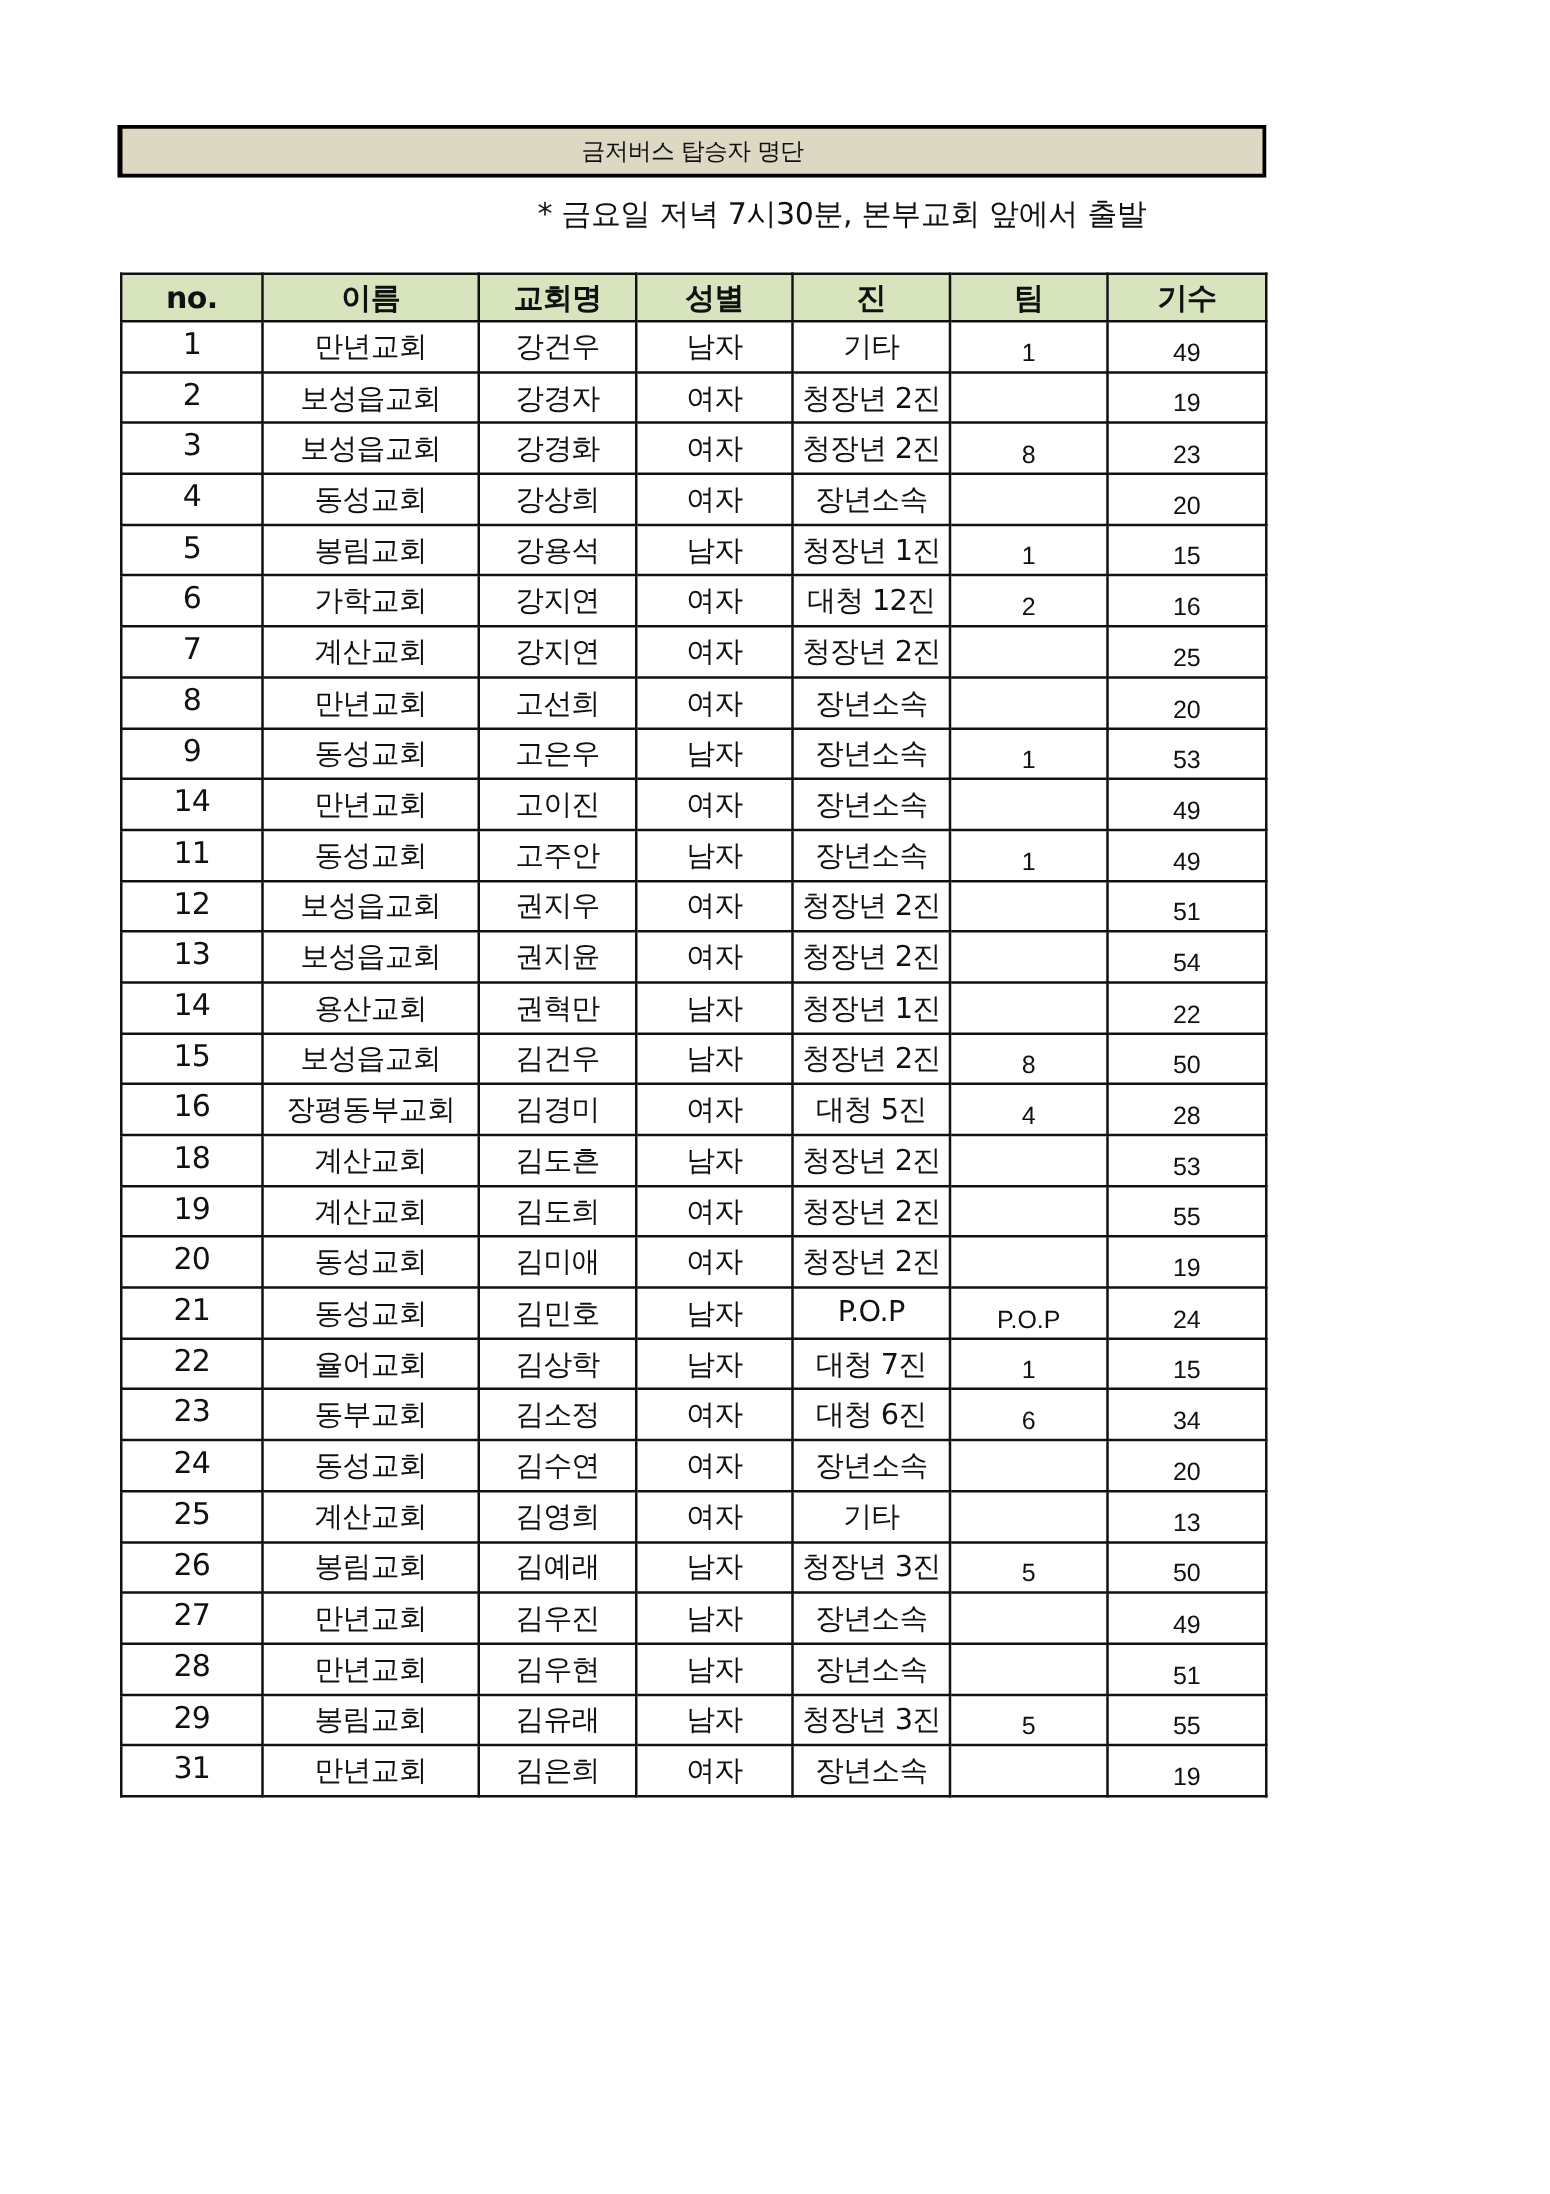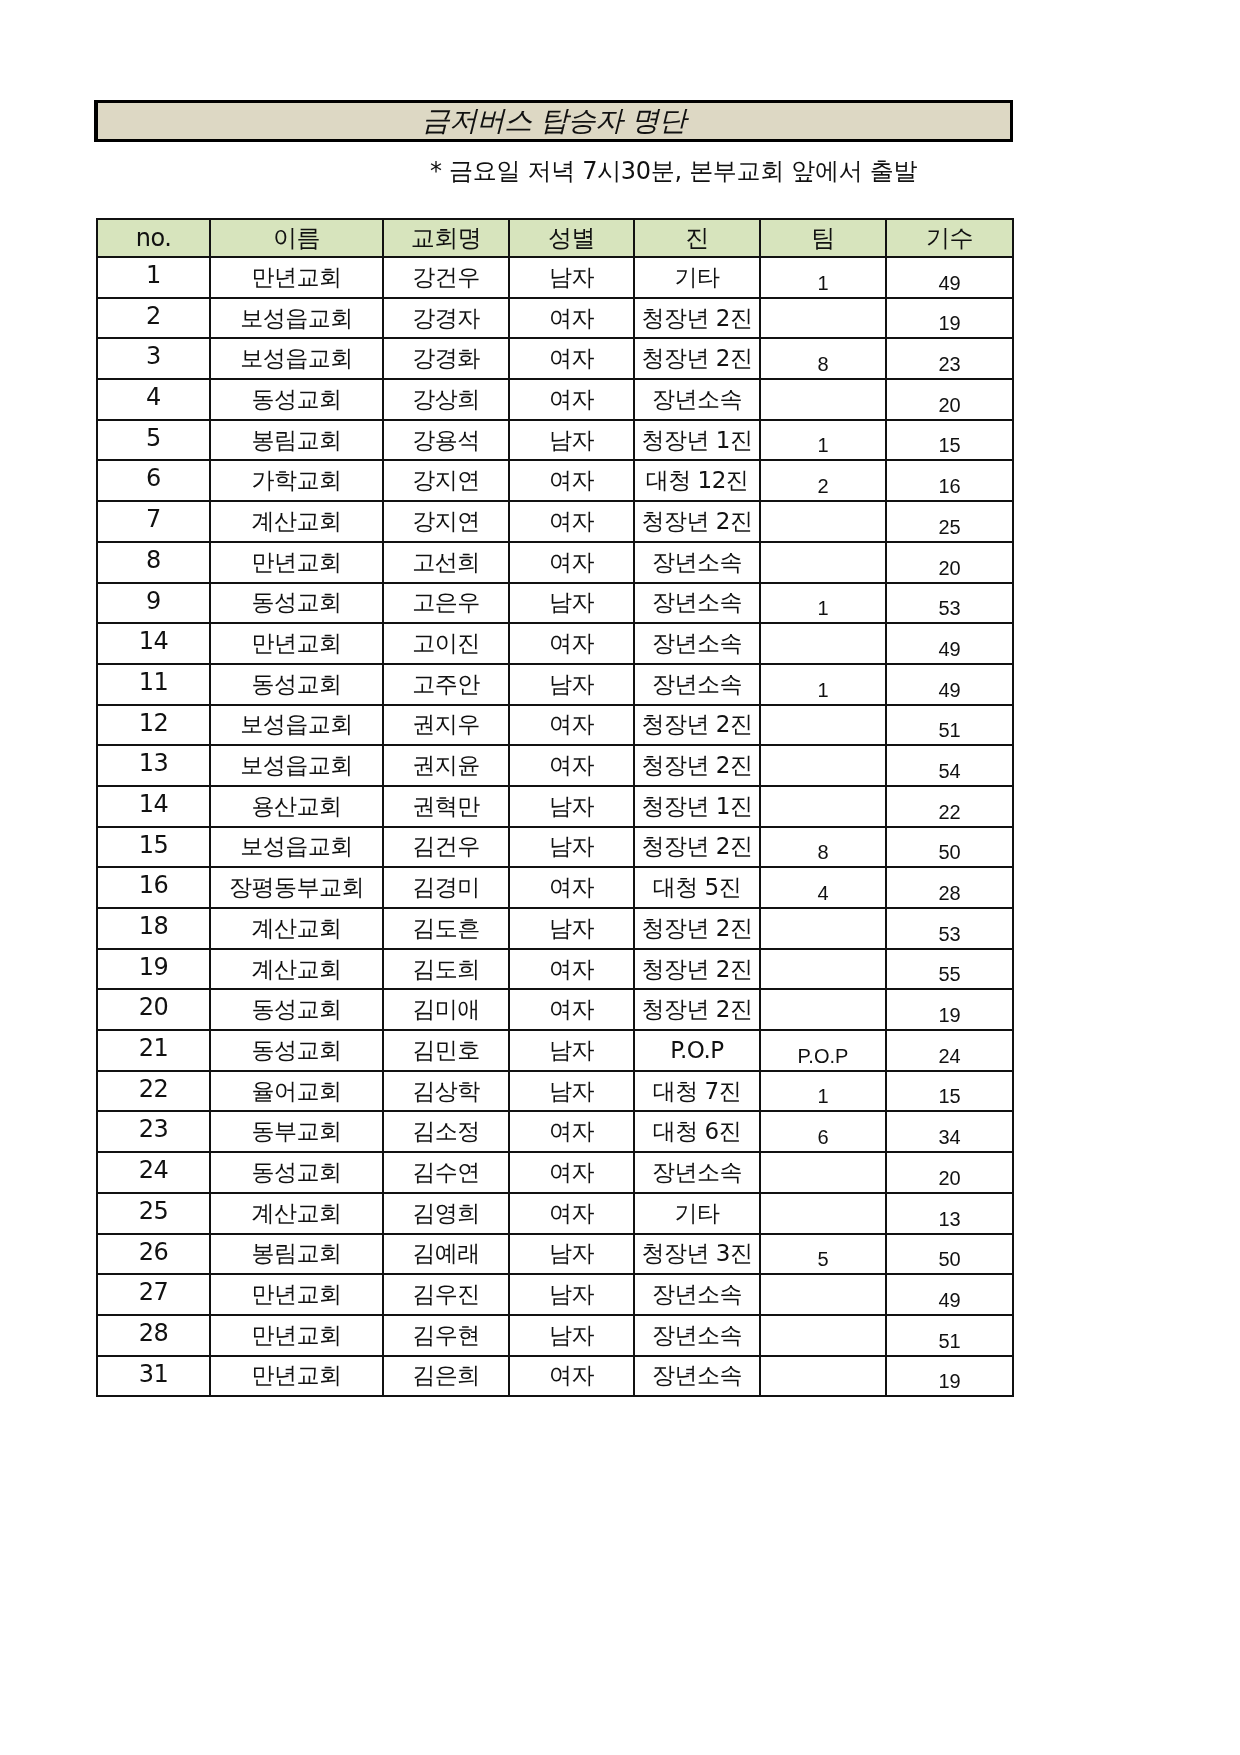--- a/index.html
+++ b/index.html
@@ -22,23 +22,22 @@
     width: 912px;
     height: 36px;
     background: #ddd8c4;
     border-top: 3px solid #000;
     border-bottom: 3px solid #000;
     border-left: 4px solid #000;
     border-right: 3px solid #000;
     display: flex;
     align-items: center;
     justify-content: center;
-    font-size: 28px;
+    font-size: 19px;
     letter-spacing: -0.5px;
-    font-style: italic;
   }
   .subtitle {
     position: absolute;
     left: 430px;
     top: 154px;
     width: 580px;
     height: 34px;
     font-size: 24px;
     line-height: 34px;
     letter-spacing: -0.3px;
@@ -56,21 +55,21 @@
   table.roster td {
     border: 2px solid #111;
     text-align: center;
     padding: 0;
     white-space: nowrap;
     overflow: hidden;
   }
   table.roster th {
     height: 36px;
     background: #d7e4bd;
-    font-weight: normal;
+    font-weight: bold;
     font-size: 24px;
     letter-spacing: -0.5px;
   }
   table.roster td {
     height: 36.7px;
     font-size: 23px;
     letter-spacing: -0.5px;
     vertical-align: middle;
   }
   table.roster td.num-cell {
@@ -361,20 +360,29 @@
       <tr>
         <td class="no-cell">28</td>
         <td>만년교회</td>
         <td>김우현</td>
         <td>남자</td>
         <td>장년소속</td>
         <td class="num-cell"></td>
         <td class="num-cell">51</td>
       </tr>
       <tr>
+        <td class="no-cell">29</td>
+        <td>봉림교회</td>
+        <td>김유래</td>
+        <td>남자</td>
+        <td>청장년 3진</td>
+        <td class="num-cell">5</td>
+        <td class="num-cell">55</td>
+      </tr>
+      <tr>
         <td class="no-cell">31</td>
         <td>만년교회</td>
         <td>김은희</td>
         <td>여자</td>
         <td>장년소속</td>
         <td class="num-cell"></td>
         <td class="num-cell">19</td>
       </tr>
     </tbody>
 </table>

